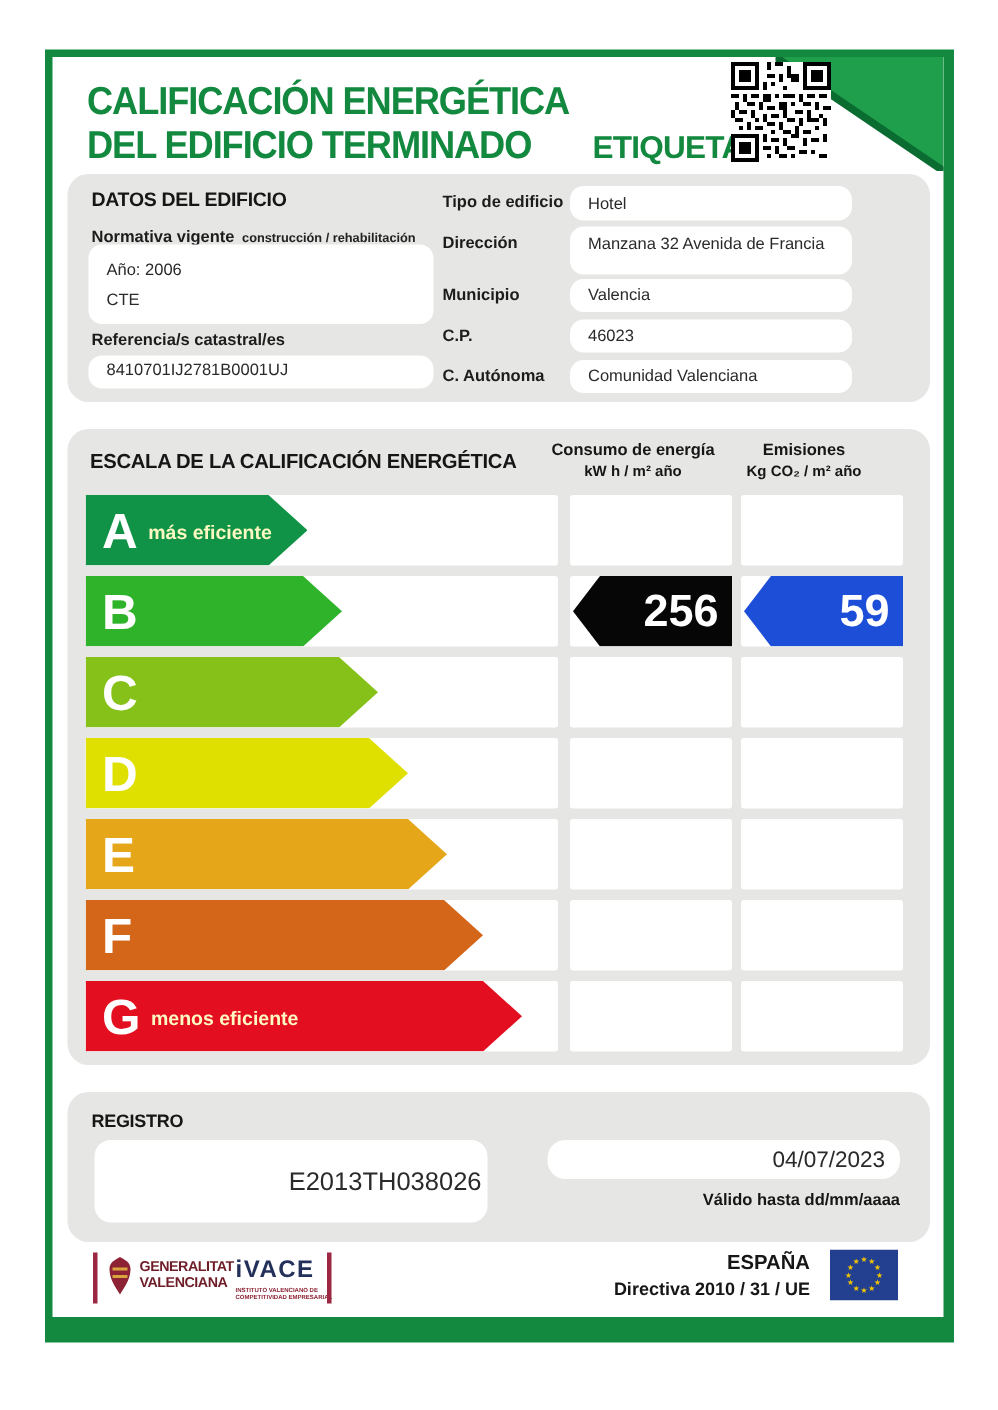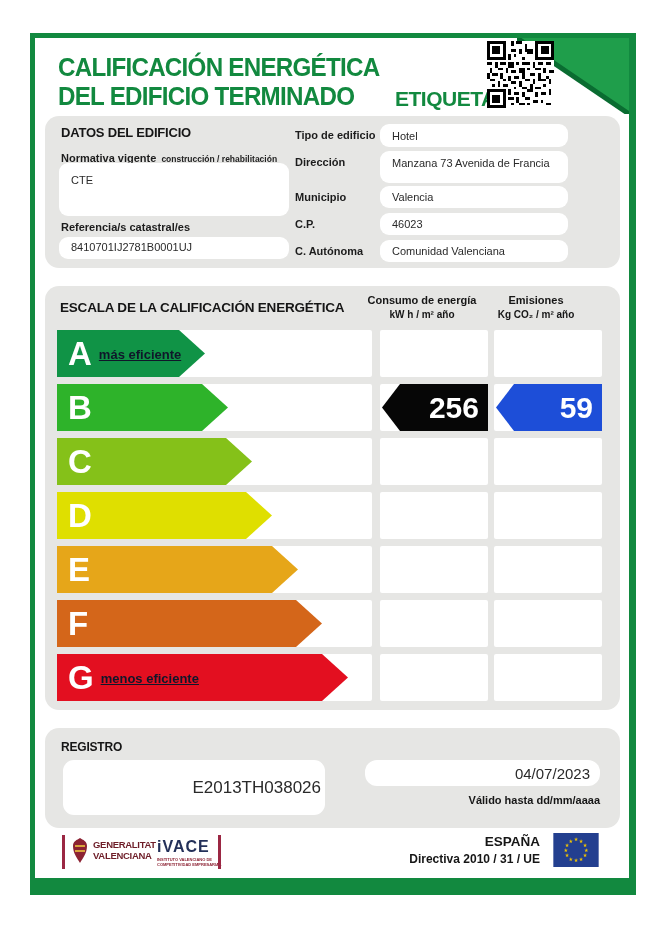--- a/index.html
+++ b/index.html
@@ -40,21 +40,21 @@
 
   
   .colhead { position:absolute; top:8px; width:130px; text-align:center; }
   .colhead .h1 { font-weight:bold; font-size:11px; color:#161616; }
   .colhead .h2 { font-weight:bold; font-size:10px; color:#161616; margin-top:3px; }
   .srow { position:absolute; left:12px; height:47px; }
   .band { position:absolute; left:0; top:0; width:315px; height:47px; background:#fff; border-radius:2px; }
   .arrow { position:absolute; left:0; top:0; height:47px; display:flex; align-items:center;
            clip-path:polygon(0 0, calc(100% - 26px) 0, 100% 50%, calc(100% - 26px) 100%, 0 100%); }
   .arrow .letter { color:#fff; font-weight:bold; font-size:33px; padding-left:11px; line-height:47px; }
-  .arrow .sublbl { color:#0f172a; font-weight:bold; font-size:13px; margin-left:7px; margin-top:2px; white-space:nowrap;text-decoration:underline; }
+  .arrow .sublbl { color:#fef9c3; font-weight:bold; font-size:13px; margin-left:7px; margin-top:2px; white-space:nowrap; }
   .cell { position:absolute; top:0; width:108px; height:47px; background:#fff; border-radius:2px; }
   .cell.c1 { left:323px; } .cell.c2 { left:437px; }
   .marker { position:absolute; left:2px; top:0; width:106px; height:47px; background:#060606;
             clip-path:polygon(18px 0,100% 0,100% 100%,18px 100%,0 50%);
             color:#fff; font-weight:bold; font-size:30px; display:flex; align-items:center;
             justify-content:flex-end; padding-right:9px; }
 
   
   .reg-code-box { left:18px; top:32px; width:262px; height:55px; border-radius:11px;
                   display:flex; align-items:center; justify-content:flex-end;
@@ -116,31 +116,32 @@
       <path fill="#000" d="M9 0h1v2H9zM11 0h2v1h-2zM14 1h1v3h-1zM9 3h2v1H9zM12 3h1v2h-1zM15 3h2v2h-2zM8 5h1v1H8zM10 5h1v1h-1zM13 6h1v1h-1zM8 6h1v1H8zM0 8h2v1H0zM3 8h1v2H3zM5 8h2v1H5zM8 8h2v2H8zM11 8h1v1h-1zM13 8h3v1h-3zM17 8h1v2h-1zM19 8h2v1h-2zM22 8h2v1h-2zM1 10h1v2H1zM4 10h2v1H4zM7 10h1v2H7zM9 11h2v1H9zM12 10h2v2h-2zM15 10h1v1h-1zM18 10h2v1h-2zM21 10h1v2h-1zM23 11h2v1h-2zM0 12h1v2H0zM2 12h2v1H2zM5 12h1v2H5zM8 13h1v2H8zM10 13h2v1h-2zM13 12h1v2h-1zM16 12h2v1h-2zM19 12h1v3h-1zM22 13h1v1h-1zM1 14h2v1H1zM4 15h1v2H4zM6 14h1v1H6zM9 15h2v1H9zM12 15h1v2h-1zM14 14h2v1h-2zM17 14h1v2h-1zM20 14h2v1h-2zM23 14h1v2h-1zM2 16h1v1H2zM6 16h2v1H6zM10 17h1v1h-1zM13 17h2v1h-2zM16 16h1v2h-1zM18 17h2v1h-2zM21 16h1v1h-1zM8 18h1v2H8zM10 19h2v1h-2zM13 19h1v2h-1zM15 18h2v1h-2zM18 19h1v2h-1zM20 19h2v1h-2zM23 18h1v2h-1zM8 21h2v1H8zM11 21h1v2h-1zM14 21h2v1h-2zM17 22h2v1h-2zM20 22h1v1h-1zM9 23h1v1H9zM12 23h2v1h-2zM15 23h1v1h-1zM22 23h2v1h-2z"></path>
     </svg>
 
     <div class="panel panel-datos">
       <div class="sect-title" style="left:16px; top:9px;">DATOS DEL EDIFICIO</div>
 
       <div style="position:absolute; left:16px; top:32px;">
         <span class="lbl">Normativa vigente</span><span class="norm-sub">construcción / rehabilitación</span>
       </div>
       <div class="wbox norm-box">
+        <div>Año: 2006</div>
         <div>CTE</div>
       </div>
 
       <div class="lbl" style="position:absolute; left:16px; top:105px;">Referencia/s catastral/es</div>
       <div class="wbox ref-box">8410701IJ2781B0001UJ</div>
 
       <div class="lbl field-label" style="top:13px;">Tipo de edificio</div>
       <div class="wbox field-box" style="top:8px; height:23px; padding-top:6px;">Hotel</div>
 
       <div class="lbl field-label" style="top:40px;">Dirección</div>
-      <div class="wbox field-box" style="top:35px; height:32px; padding-top:6px;">Manzana 73 Avenida de Francia</div>
+      <div class="wbox field-box" style="top:35px; height:32px; padding-top:6px;">Manzana 32 Avenida de Francia</div>
 
       <div class="lbl field-label" style="top:75px;">Municipio</div>
       <div class="wbox field-box" style="top:70px; height:22px; padding-top:5px;">Valencia</div>
 
       <div class="lbl field-label" style="top:102px;">C.P.</div>
       <div class="wbox field-box" style="top:97px; height:22px; padding-top:5px;">46023</div>
 
       <div class="lbl field-label" style="top:129px;">C. Autónoma</div>
       <div class="wbox field-box" style="top:124px; height:22px; padding-top:5px;">Comunidad Valenciana</div>
     </div>

